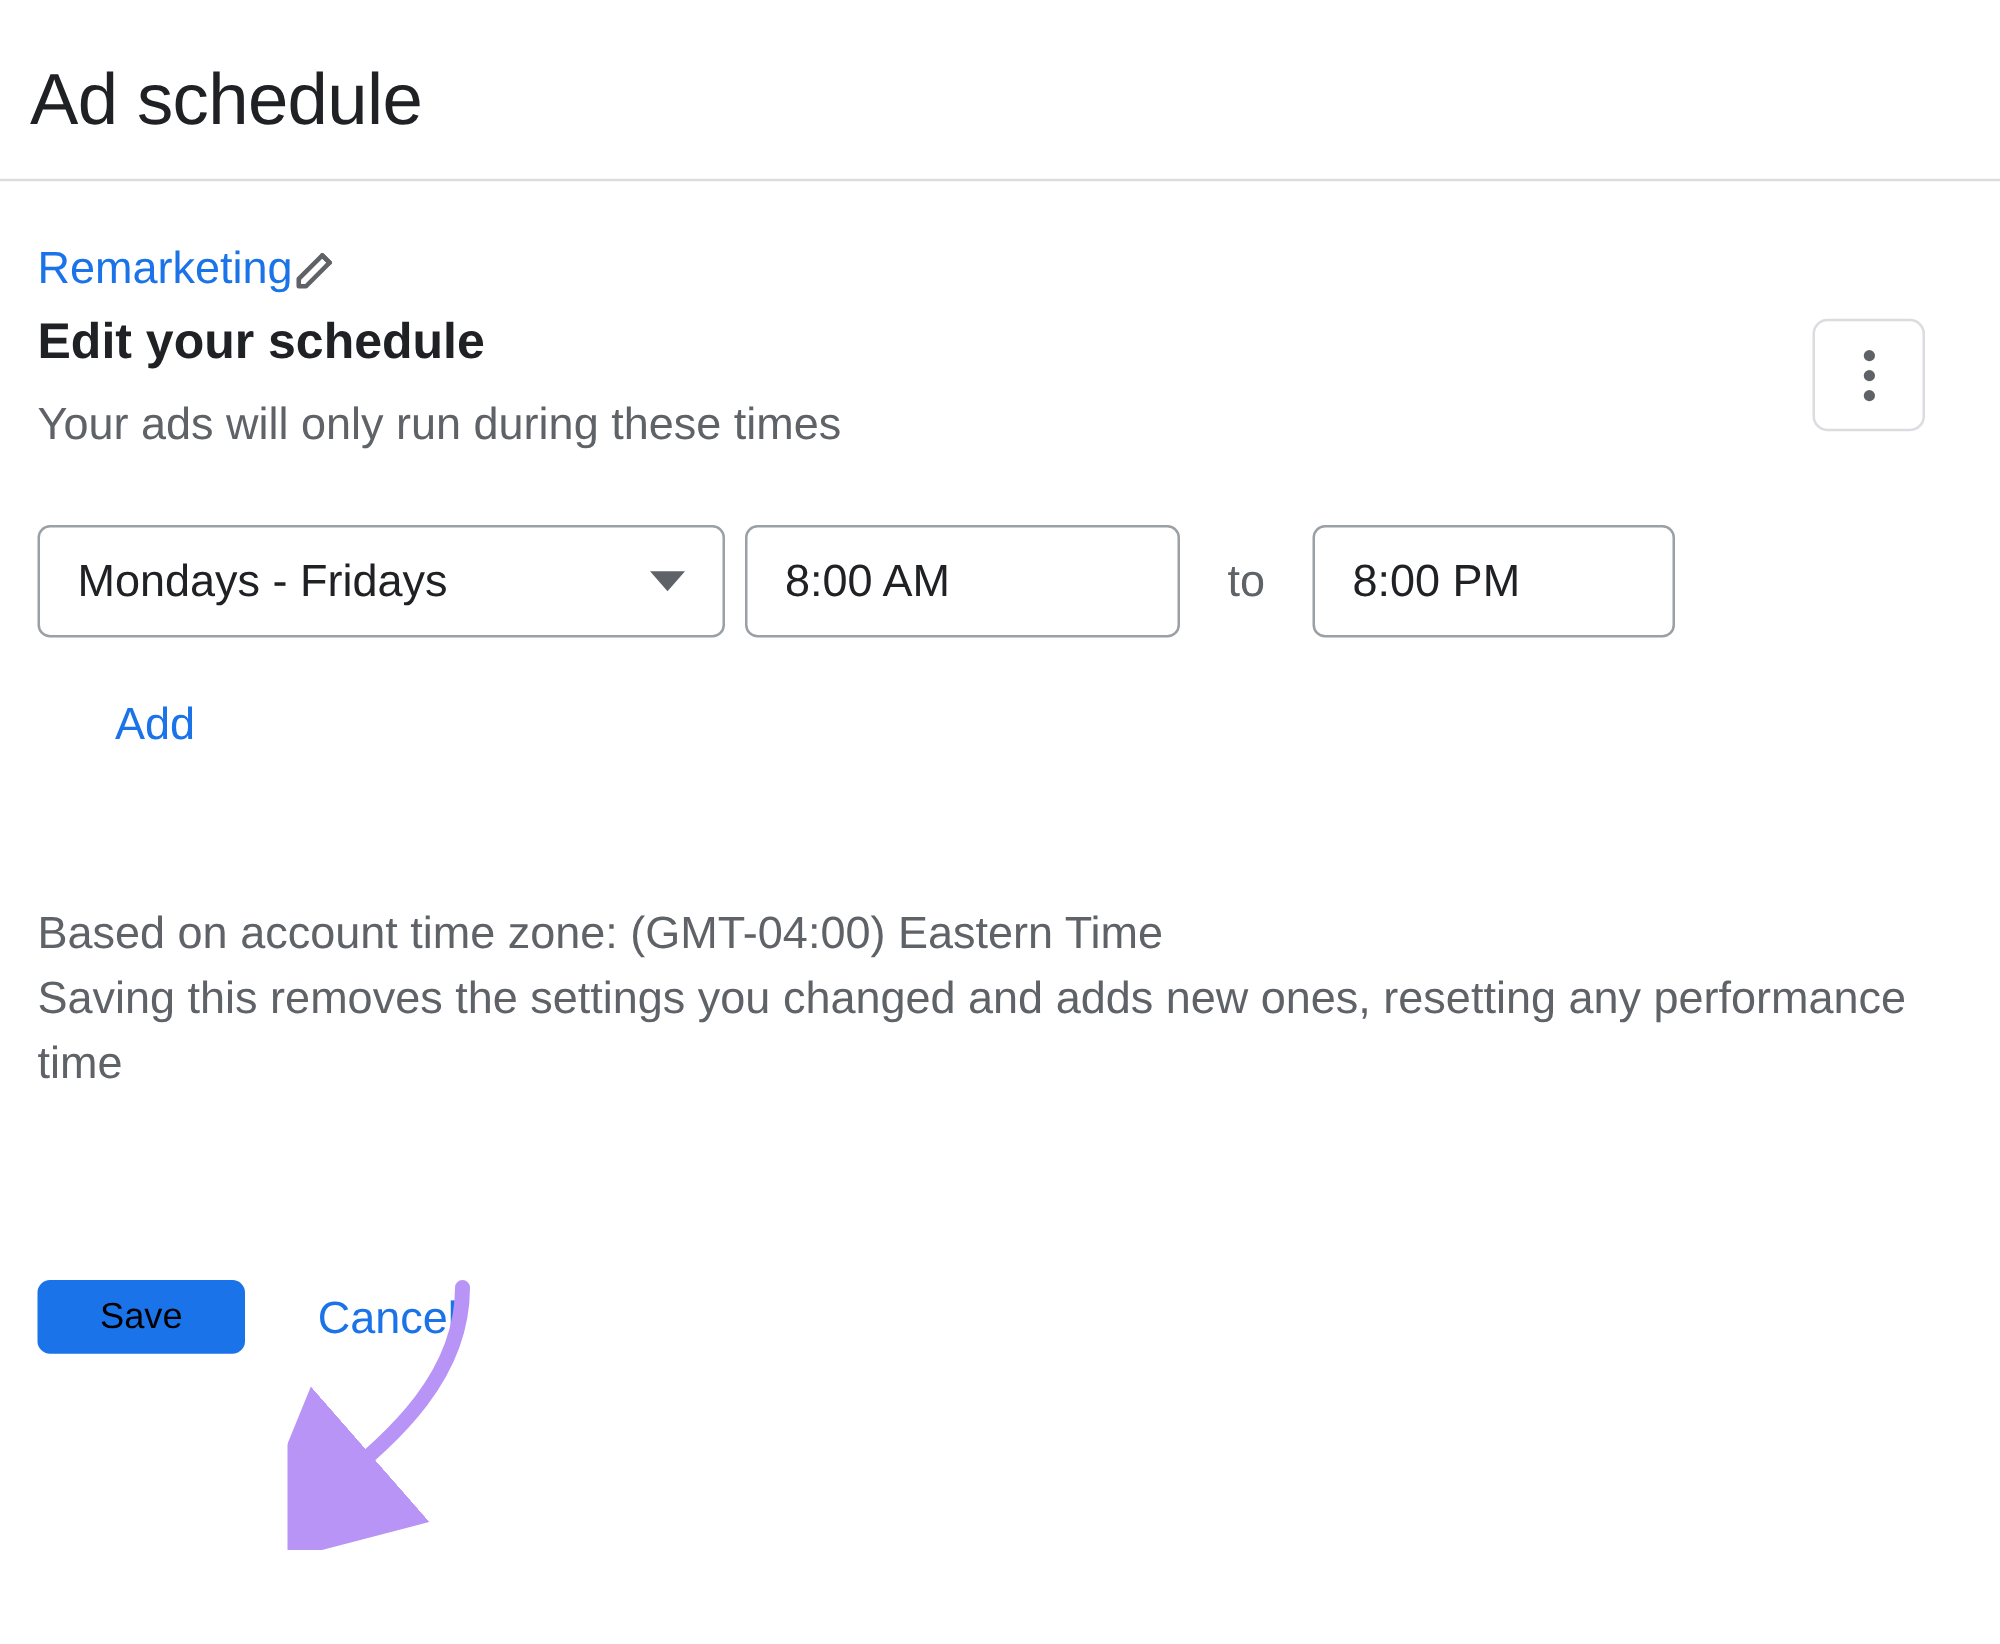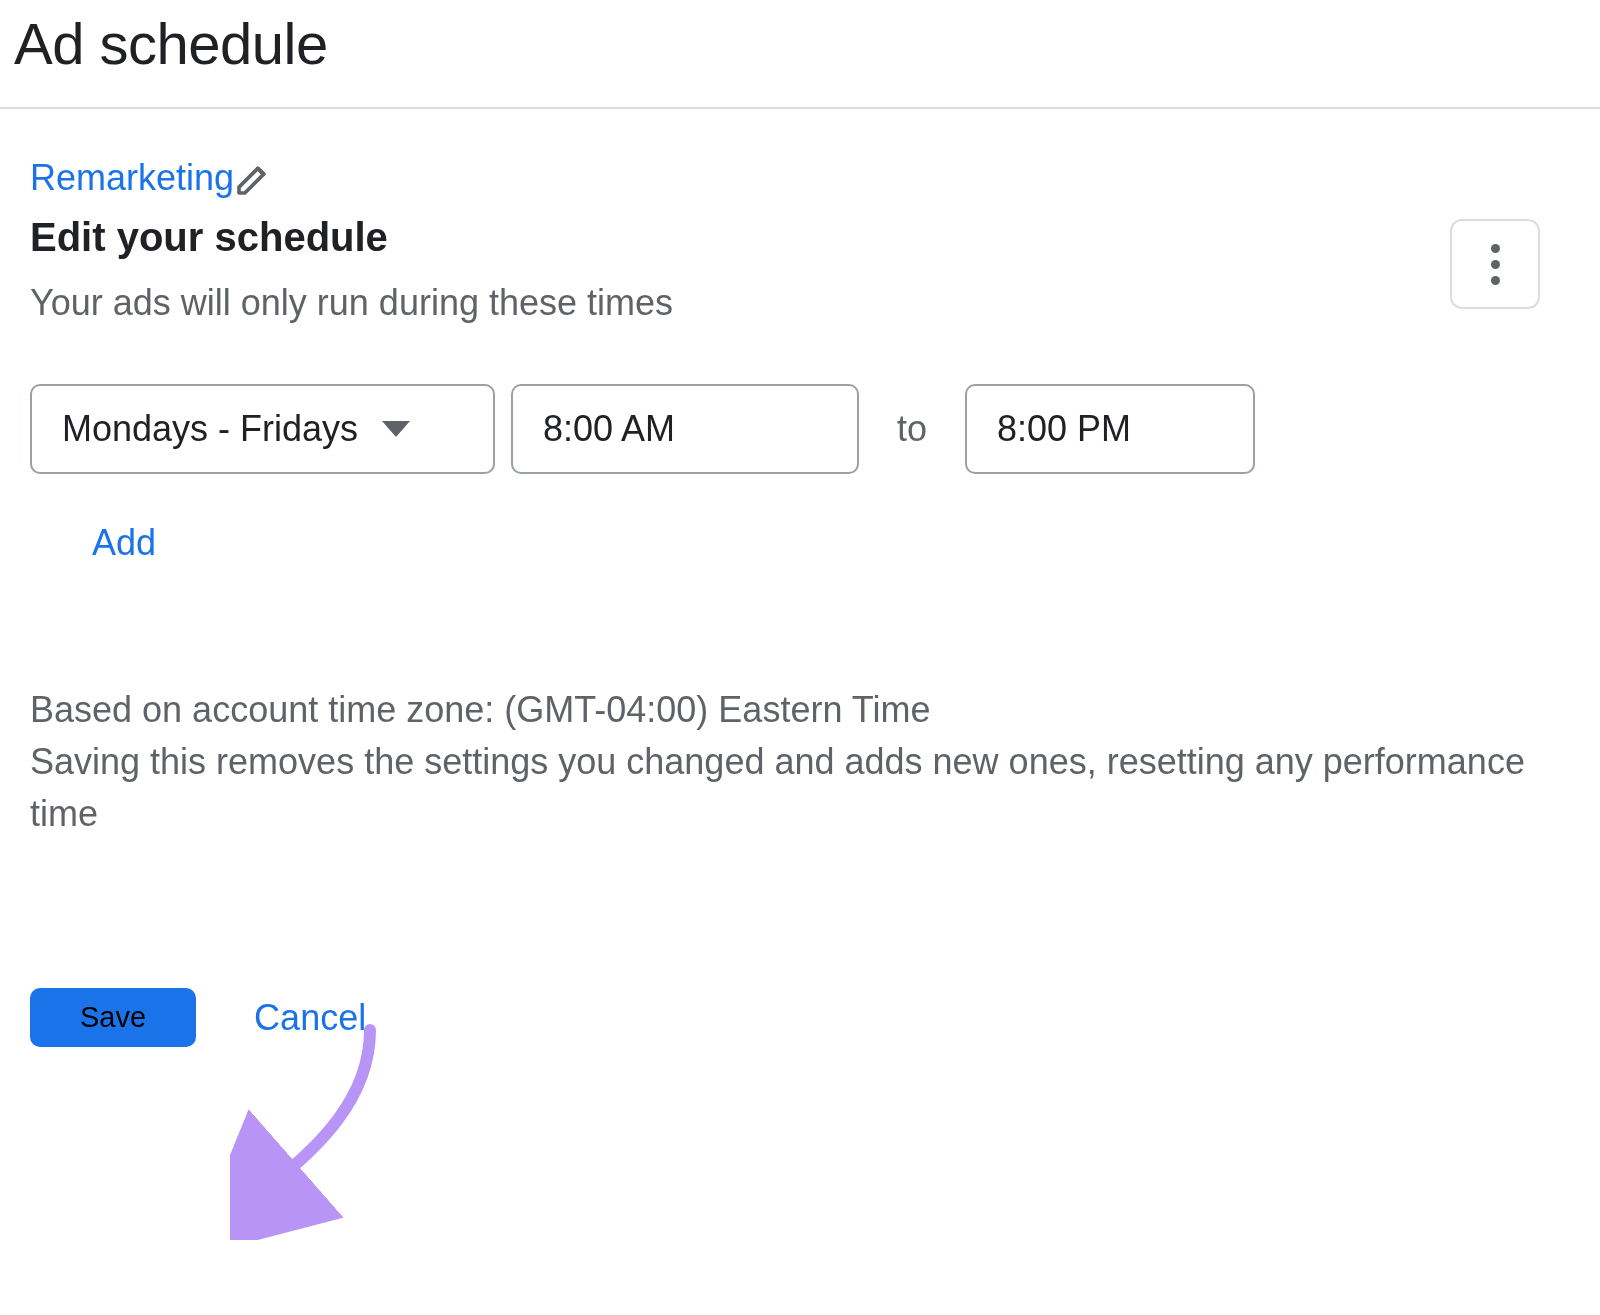--- a/index.html
+++ b/index.html
@@ -7,22 +7,23 @@
     margin: 0; padding: 0;
     font-family: "Google Sans", "Helvetica Neue", Arial, sans-serif;
     background: #fff;
     color: #202124;
   }
   .page {
     width: 1600px;
     min-height: 1315px;
   }
   .title-row {
-    padding: 10px 30px 30px 14px;
+    padding: 10px 30px 30px 24px;
     border-bottom: 2px solid #dadce0;
+    margin-top: 36px;
   }
   .title-row h1 {
     margin: 0;
     font-size: 58px;
     font-weight: 500;
     letter-spacing: -0.5px;
     color: #202124;
   }
   .content {
     padding: 48px 30px 30px 30px;
@@ -91,22 +92,22 @@
     border-radius: 10px;
     height: 90px;
     display: flex;
     align-items: center;
     padding: 0 30px;
     font-size: 36px;
     color: #202124;
     background: #fff;
   }
   .select-field {
-    width: 465px;
-    justify-content: flex-start;
+    width: 550px;
+    justify-content: space-between;
     gap: 24px;
   }
   .time-field-a { width: 348px; }
   .time-field-b { width: 290px; align-items: center; }
   .sep {
     font-size: 36px;
     color: #5f6368;
     padding: 0 22px;
   }
   .caret {

